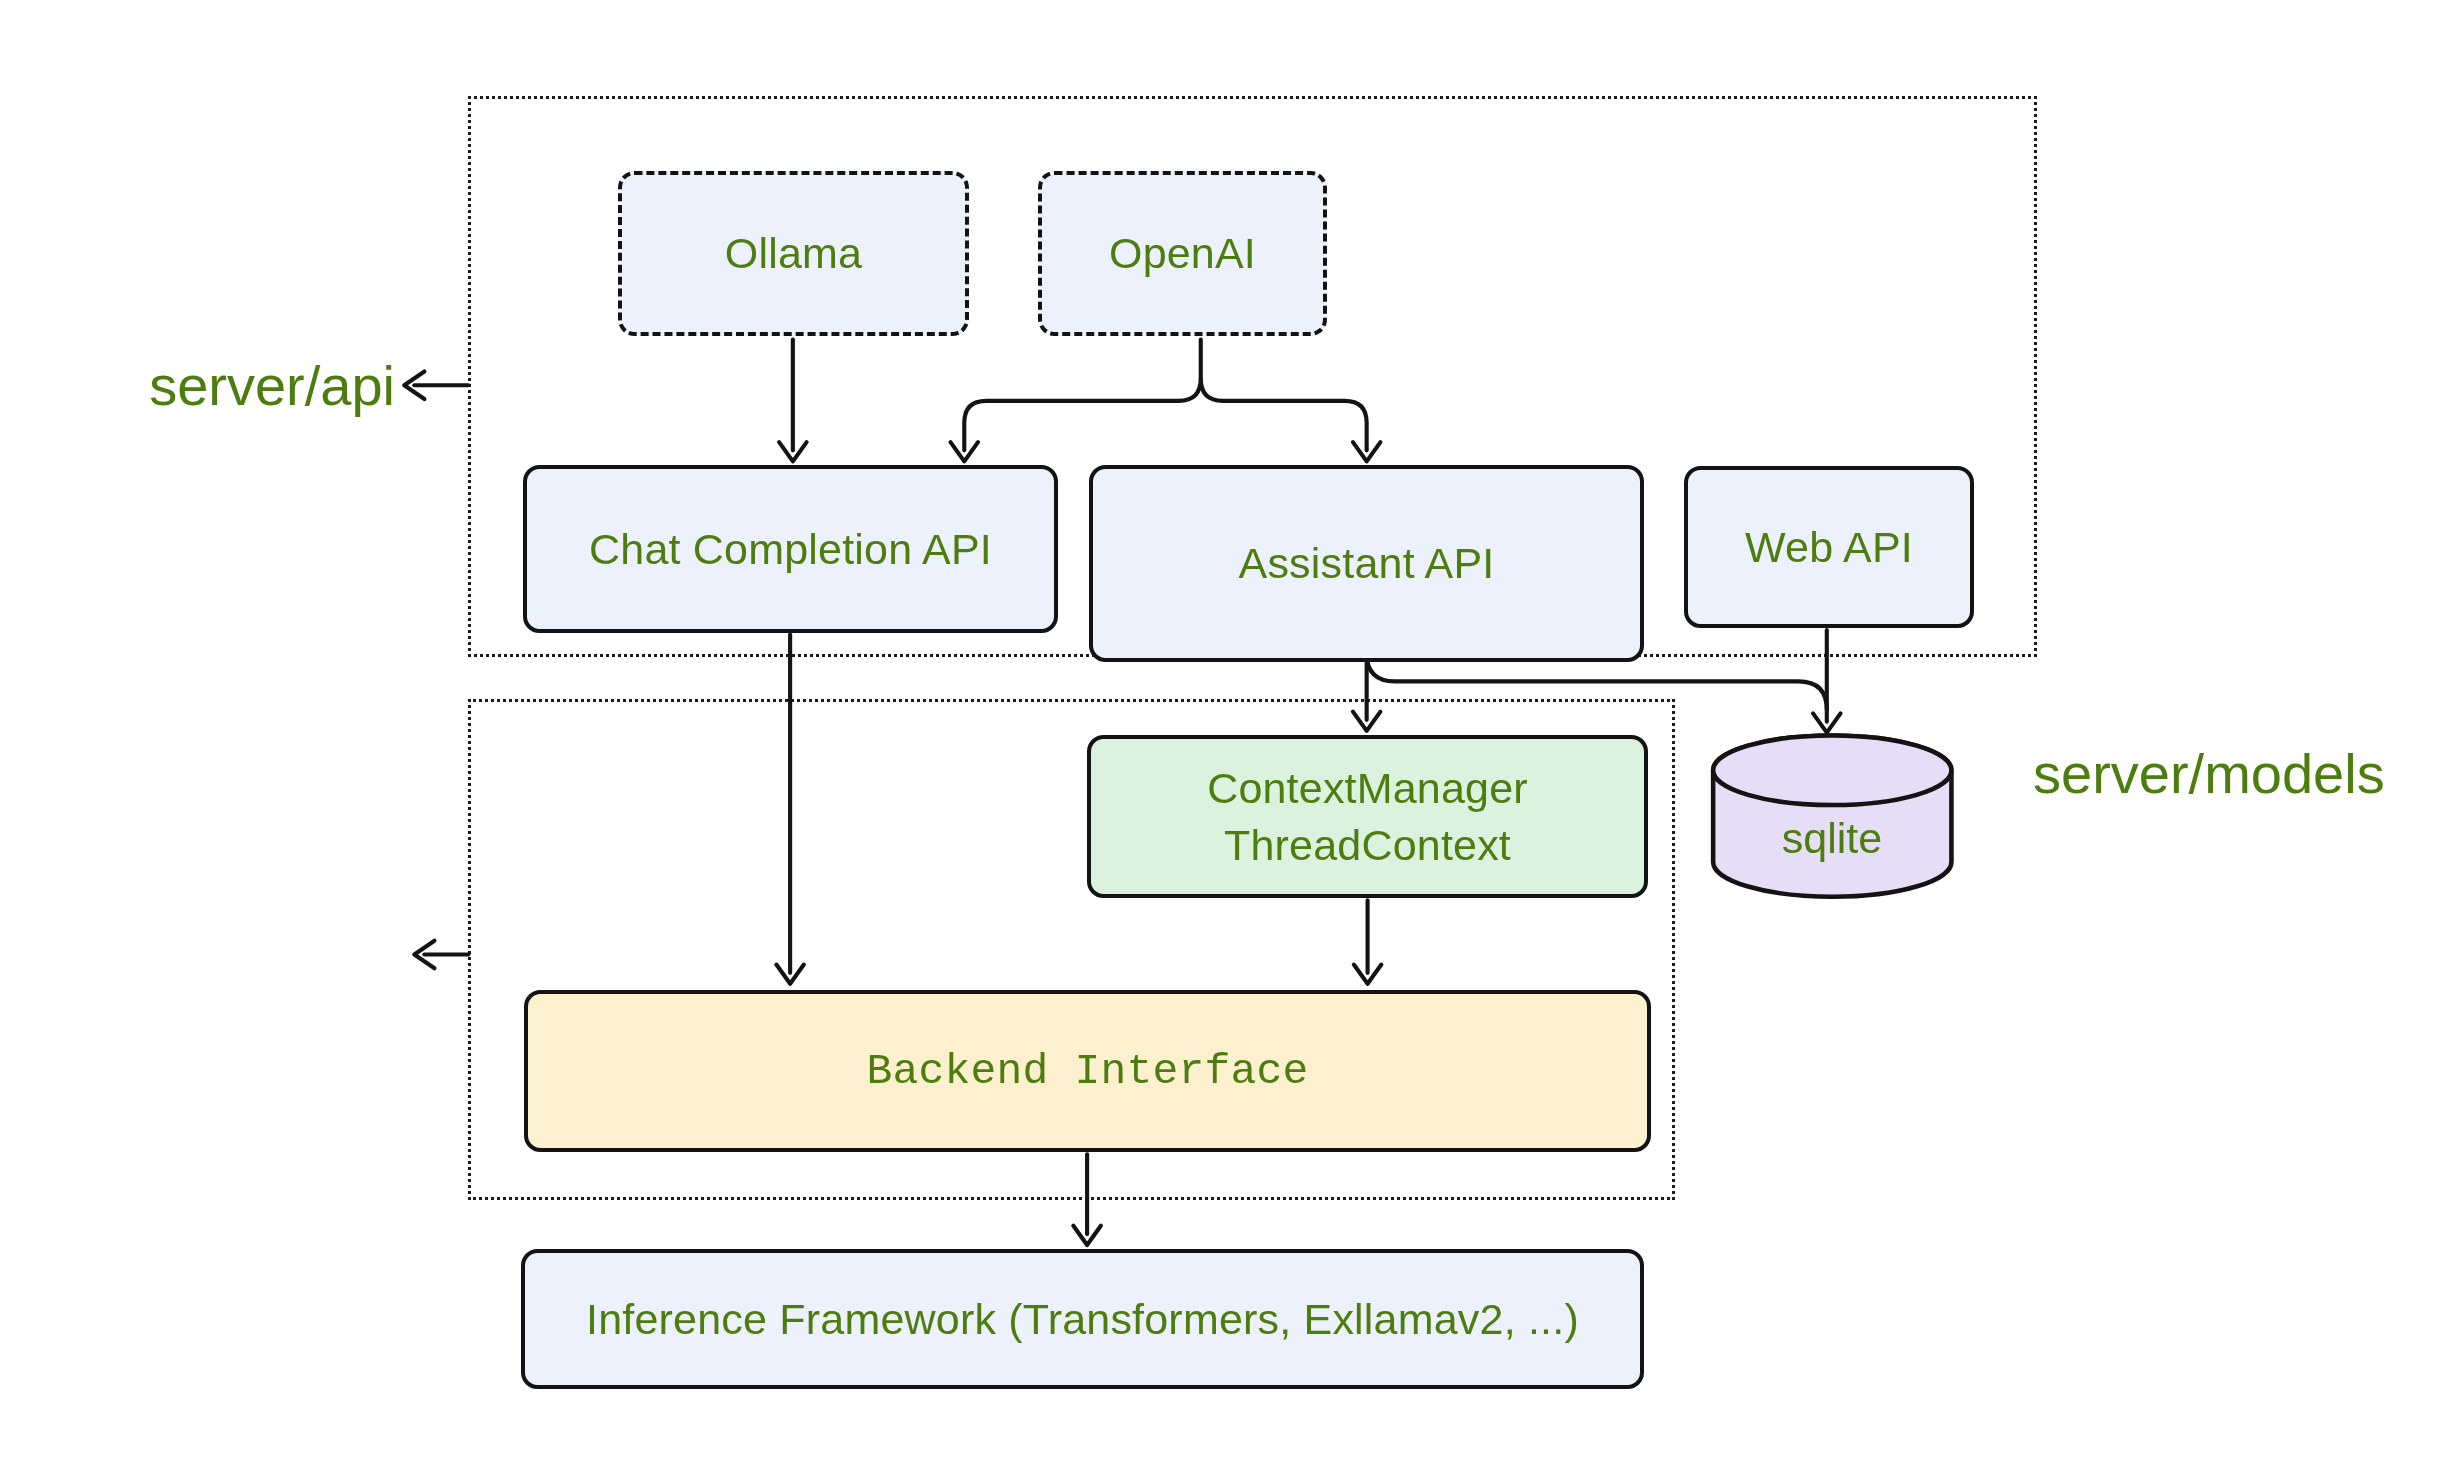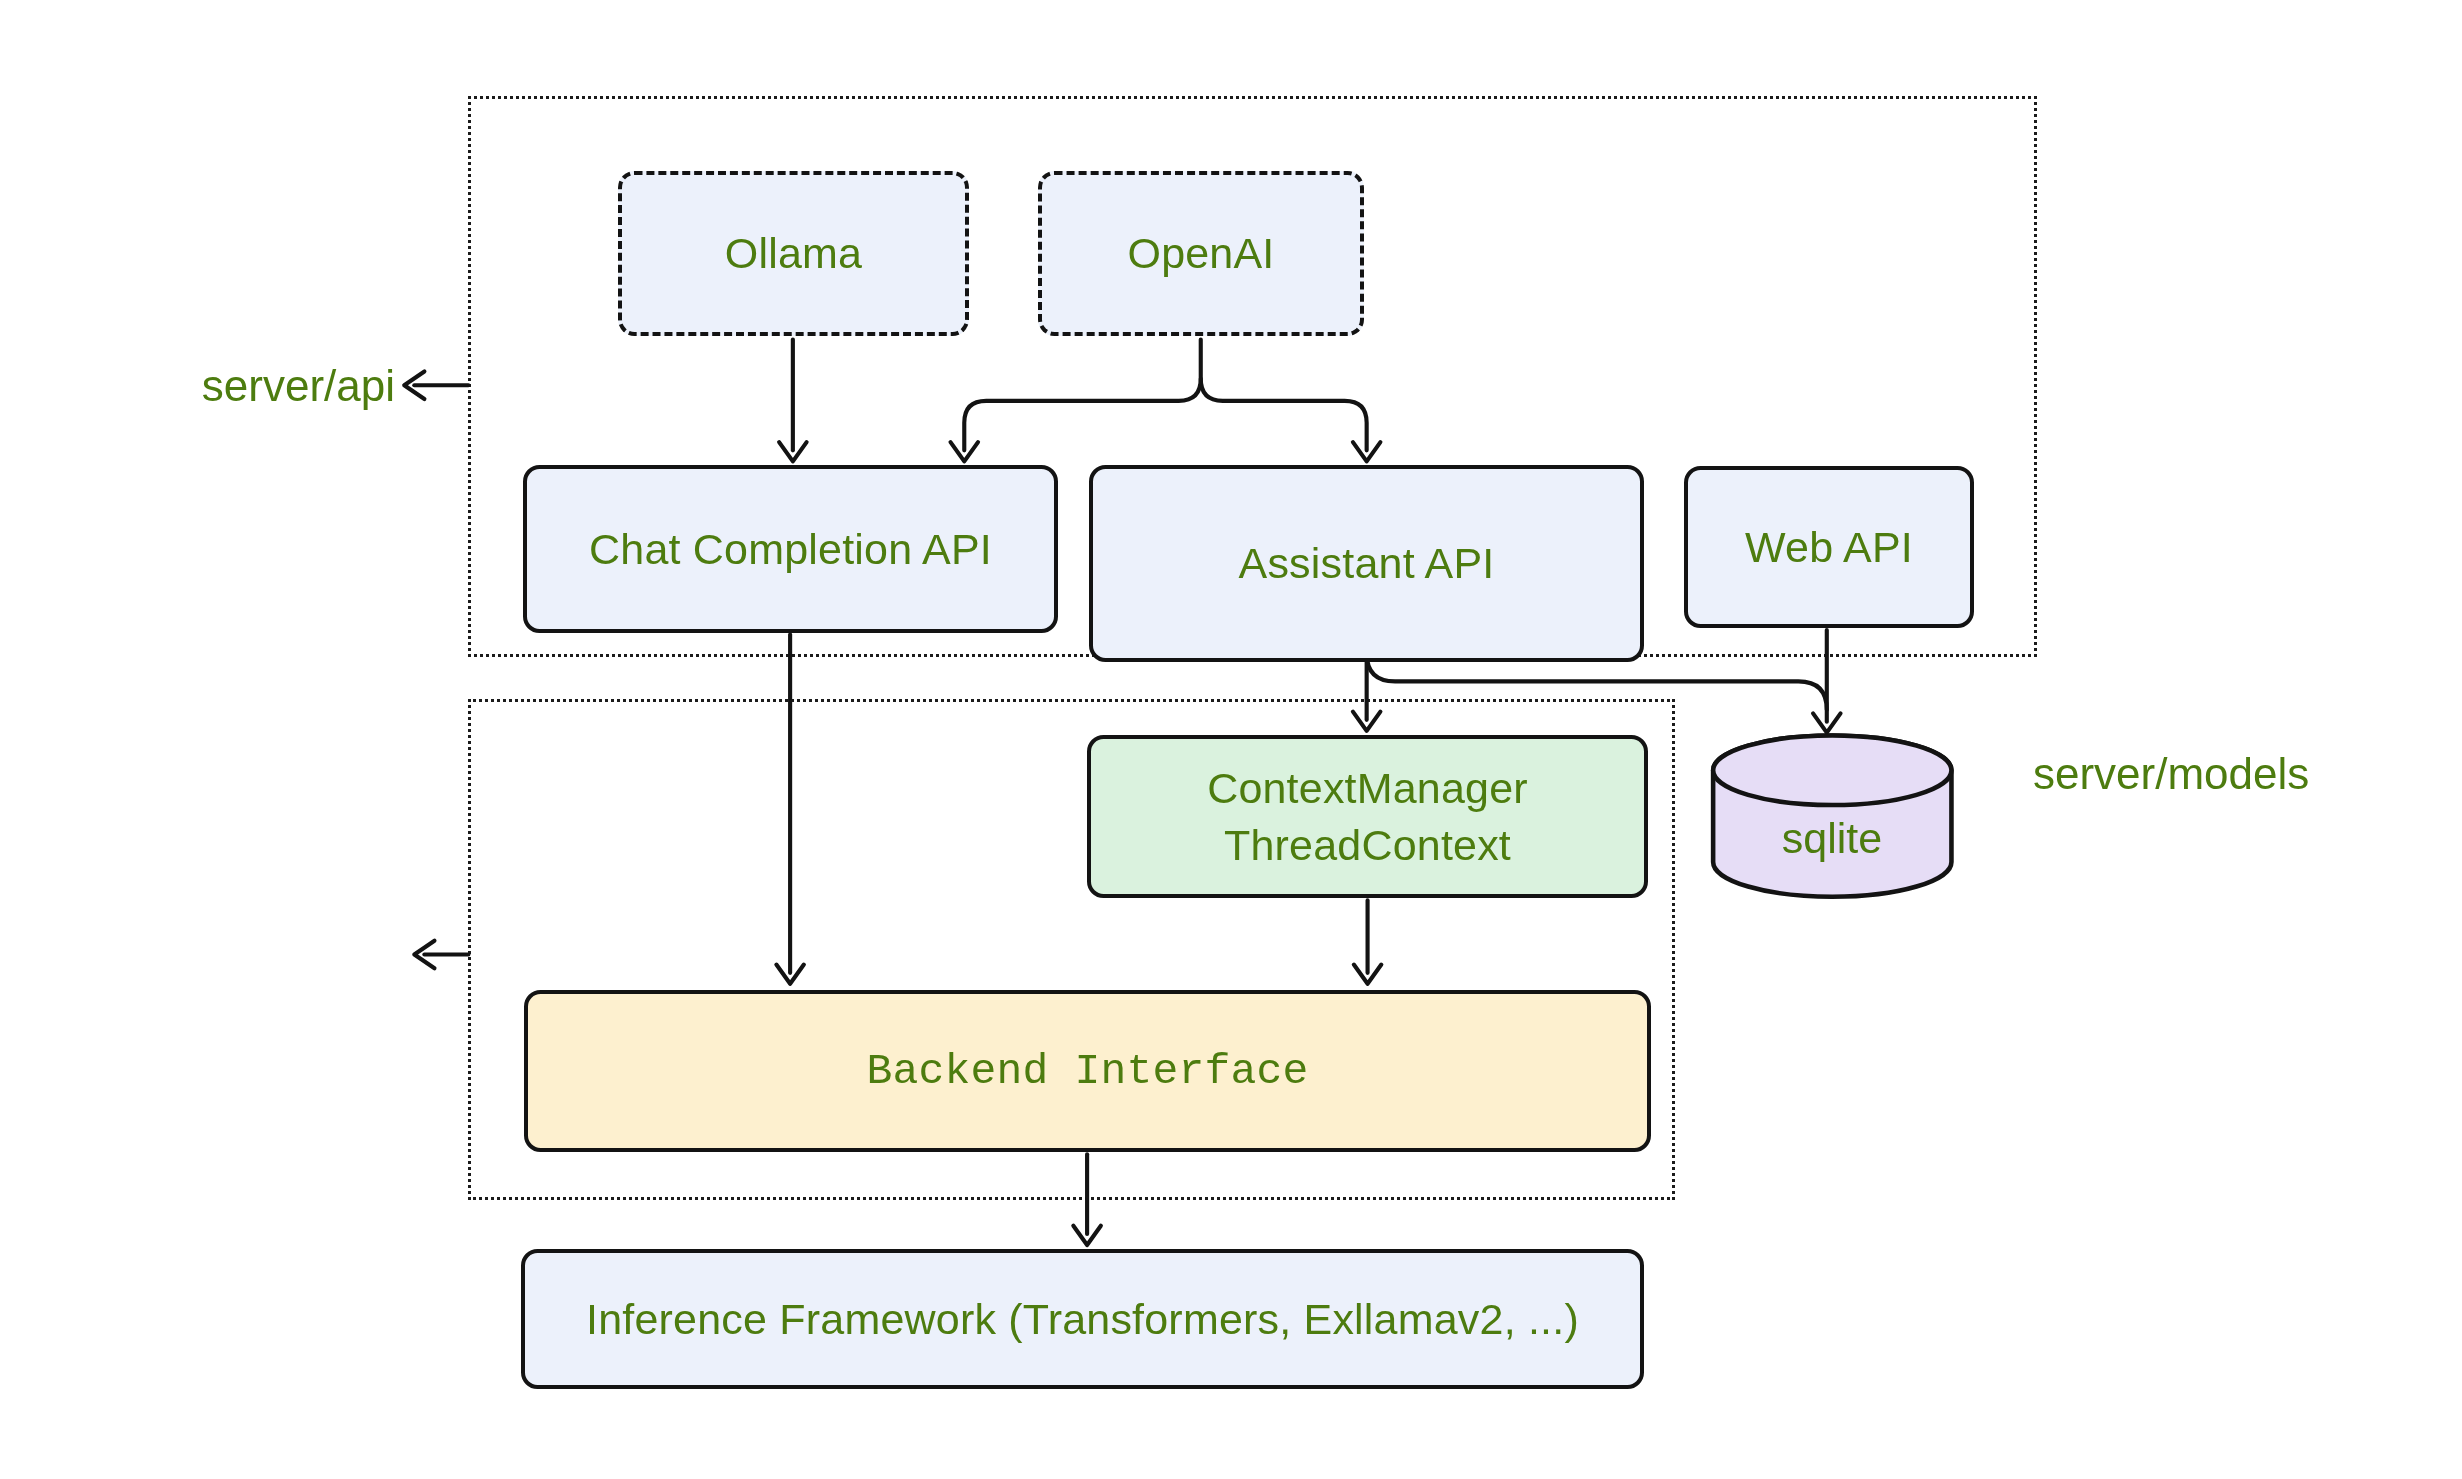--- a/index.html
+++ b/index.html
@@ -36,21 +36,21 @@
     text-align: center;
     font-size: 43px;
     line-height: 57px;
     letter-spacing: 0.2px;
   }
   .node.dashed { border-style: dashed; }
   .node.green  { background: #daf2de; justify-content: center; }
   .node.yellow { background: #fdf0cf; }
   .side-label {
     position: absolute;
-    font-size: 44px;
+    font-size: 56px;
     line-height: 55px;
     height: 55px;
     white-space: nowrap;
   }
   .right-align { text-align: right; }
   .db-label {
     position: absolute;
     left: 1713px; top: 811px;
     width: 238px; height: 55px;
     line-height: 55px;
@@ -103,21 +103,21 @@
     <g>
       <path d="M 1869 840 A 130 38 0 0 1 2129 840 L 2129 940 A 130 38 0 0 1 1869 940 Z" fill="#e6ddf6" stroke-width="5"></path>
       <ellipse cx="1999" cy="840" rx="130" ry="38" fill="#e6ddf6" stroke-width="5"></ellipse>
     </g>
   </svg>
 
   <div class="node dashed" style="left:618px; top:171px; width:351px; height:165px;">
     <span>Ollama</span>
   </div>
 
-  <div class="node dashed" style="left:1038px; top:171px; width:326px; height:165px;">
+  <div class="node dashed" style="left:1038px; top:171px; width:289px; height:165px;">
     <span>OpenAI</span>
   </div>
 
   <div class="node" style="left:523px; top:465px; width:535px; height:168px;">
     <span>Chat Completion API</span>
   </div>
 
   <div class="node" style="left:1089px; top:465px; width:555px; height:197px;">
     <span>Assistant API</span>
   </div>

